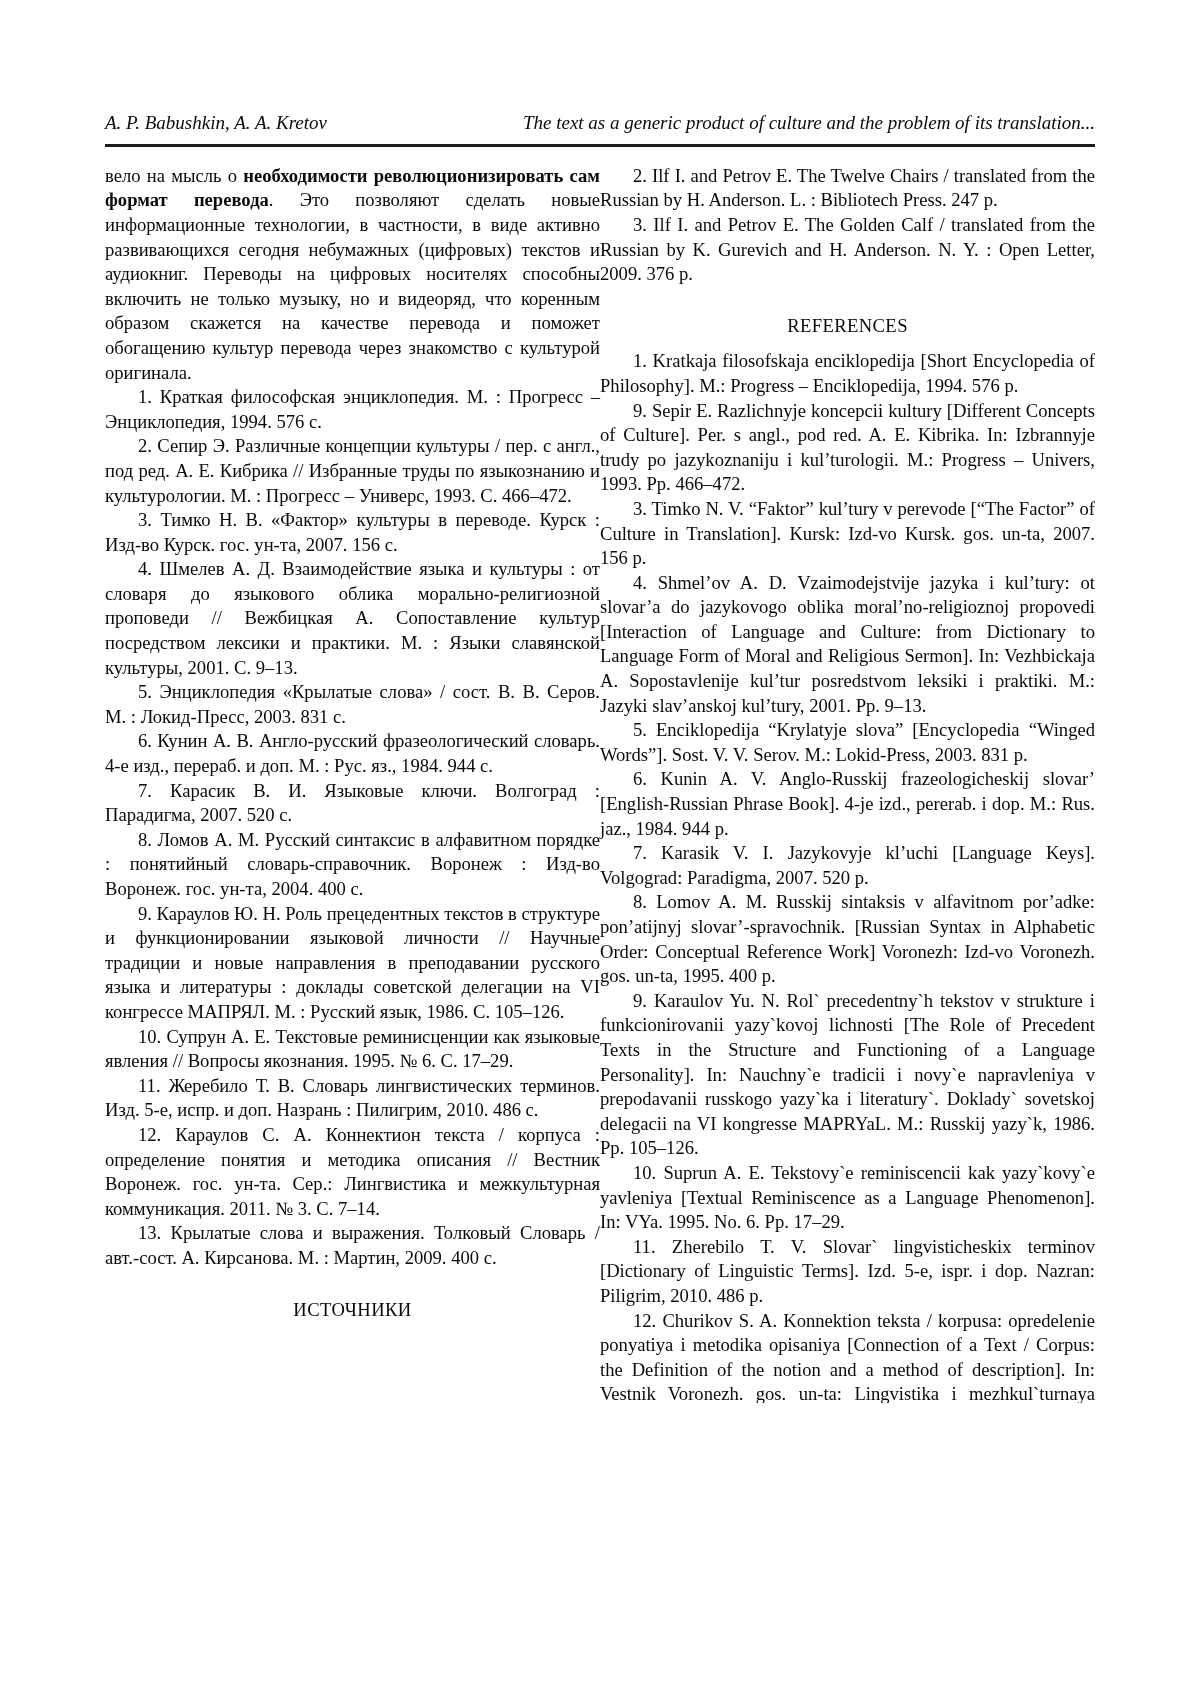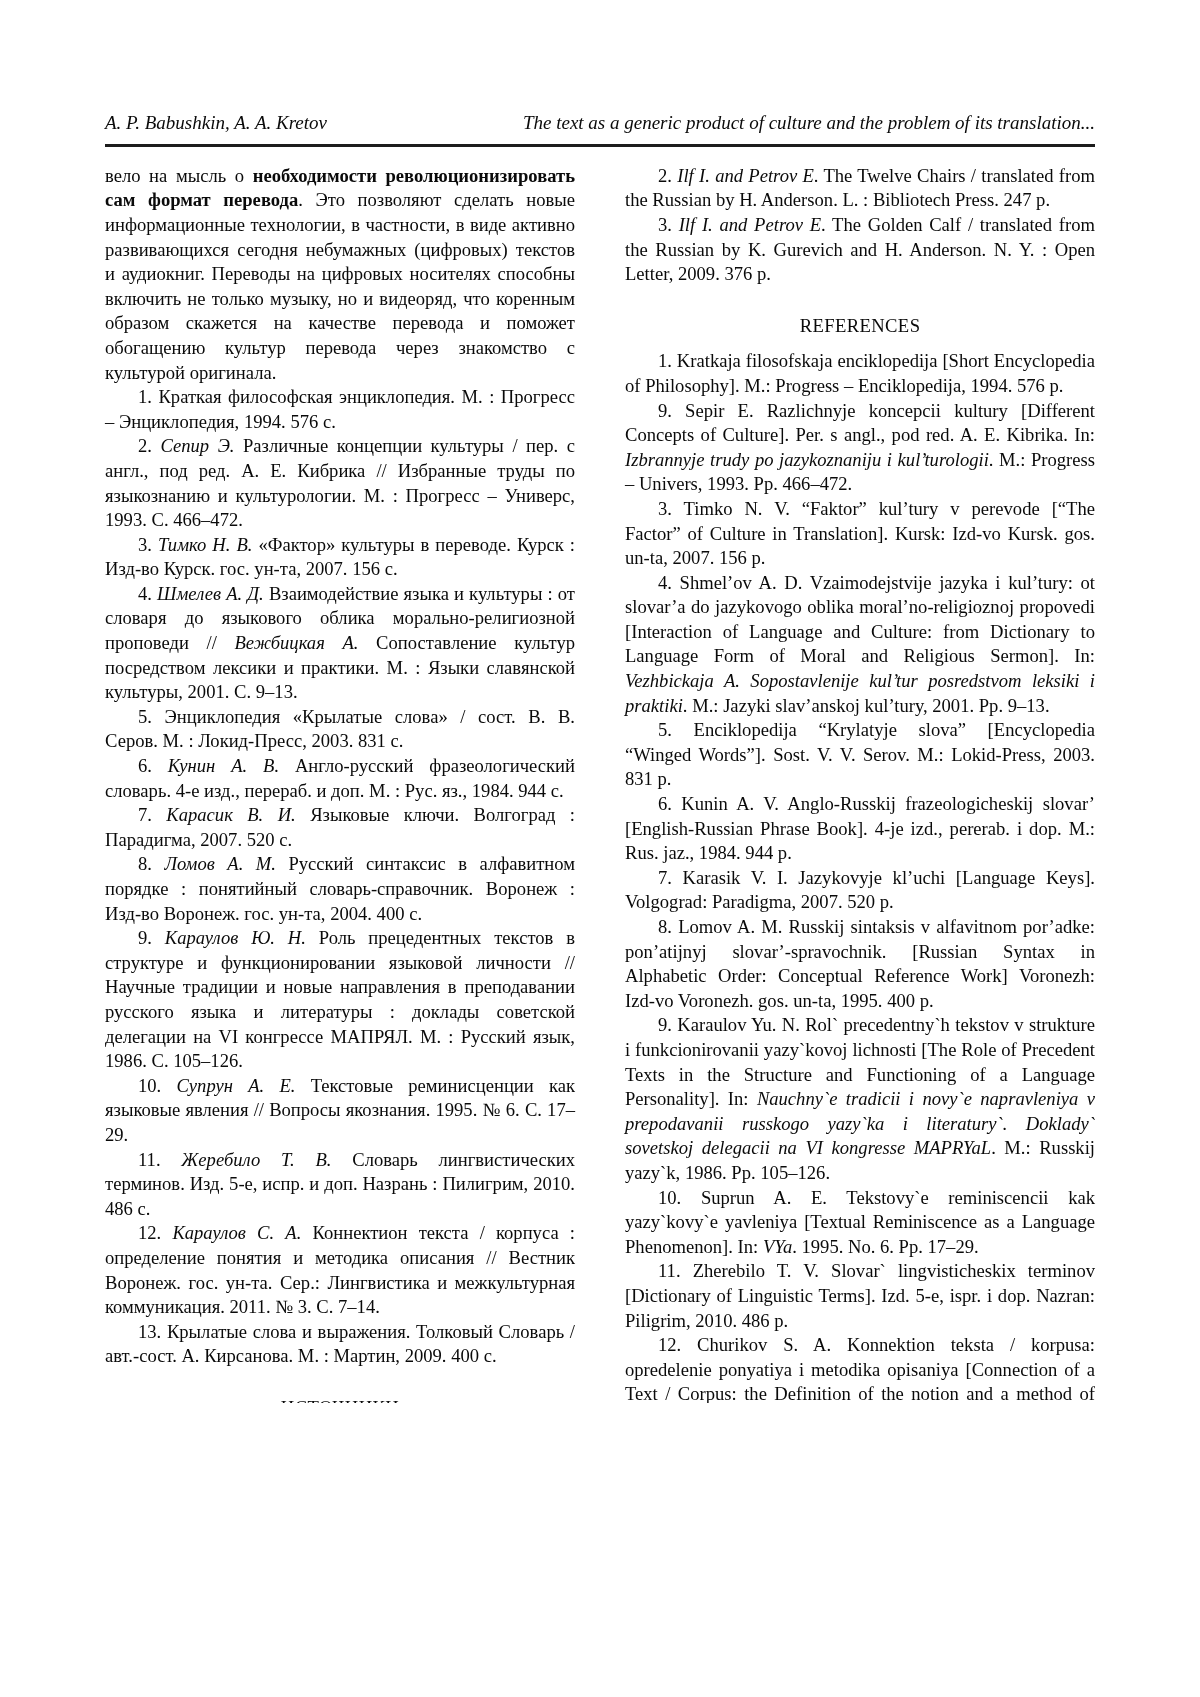--- a/index.html
+++ b/index.html
@@ -1,26 +1,26 @@
 <!DOCTYPE html>
 <html lang="ru"><head>
 <meta charset="utf-8">
 <style>
   html,body{margin:0;padding:0;background:#ffffff;}
   body{width:1200px;height:1697px;color:#0a0a0a;font-family:"Liberation Serif", serif;}
   .page{position:relative;width:1200px;height:1403px;box-sizing:border-box;padding:112px 105px 0 105px;overflow:hidden;}
   header.running{display:flex;justify-content:space-between;align-items:baseline;font-style:italic;font-size:19px;line-height:1.2;}
   .header-rule{border-top:3px solid #1c1c1c;margin-top:9px;}
-  main.columns{display:flex;gap:50px;margin-top:17px;}
+  main.columns{display:flex;margin-top:17px;}
   .col{flex:1 1 0;min-width:0;font-size:18.6px;line-height:24.6px;text-align:justify;}
   .para{margin:0;}
   .para.ref{text-indent:33px;}
   .para.flush{text-indent:0;}
   .bd{font-weight:bold;}
-  .it{font-style:italic;}
+  .it{}
   h2.sec-heading{font-size:18.6px;font-weight:normal;text-align:center;margin:27px 0 11px 0;letter-spacing:0.4px;text-indent:0;}
   footer.running{position:absolute;left:105px;right:105px;top:1556px;border-top:2.5px solid #1c1c1c;display:flex;justify-content:space-between;align-items:baseline;padding-top:7px;font-size:18px;gap:32px;}
   .journal-line{letter-spacing:-0.3px;word-spacing:-0.5px;transform:scaleX(0.94);transform-origin:left center;white-space:nowrap;}
   .page-num{font-size:18px;}
 </style>
 </head>
 <body>
 
 <div class="page">
 

